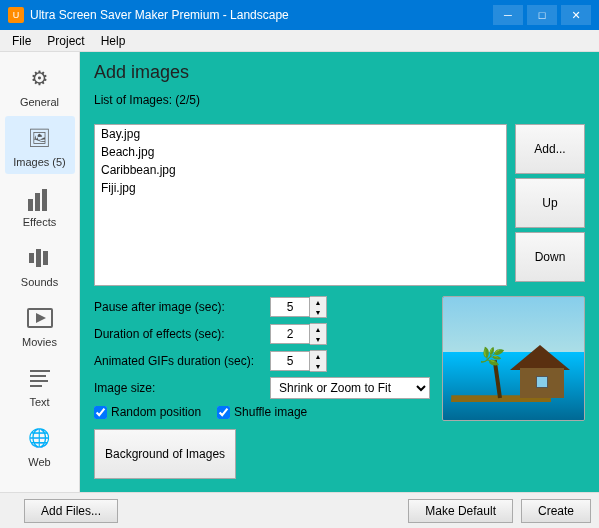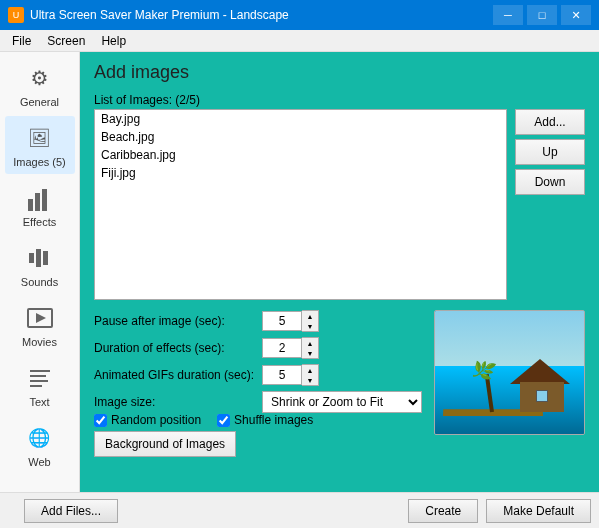--- a/index.html
+++ b/index.html
@@ -83,42 +83,42 @@
       font-size: 20px; color: #555;
     }
     .sidebar-label { font-size: 11px; color: #333; text-align: center; margin-top: 2px; }
     .content {
       flex: 1;
       padding: 10px 14px;
       background: #14b8a6;
       overflow: hidden;
     }
     .content-title { font-size: 18px; font-weight: normal; margin-bottom: 10px; color: #222; }
-    .list-header { font-size: 12px; margin-bottom: 2px; }
+    .list-header { font-size: 12px; margin-bottom: 17px; }
     .images-section { display: flex; gap: 8px; margin-bottom: 10px; }
     .image-list {
       flex: 1;
-      height: 191px;
+      height: 162px;
       border: 1px solid #aaa;
       background: white;
       overflow-y: auto;
     }
     .image-list-item {
       padding: 2px 6px;
       cursor: pointer;
       font-size: 12px;
     }
     .image-list-item.selected { background: #0078d7; color: white; }
     .list-buttons {
       display: flex;
       flex-direction: column;
       gap: 4px;
     }
     .btn {
-      padding: 5px 10px;
+      padding: 17px 10px;
       font-size: 12px;
       border: 1px solid #aaa;
       background: linear-gradient(to bottom, #f8f8f8, #e8e8e8);
       cursor: pointer;
       min-width: 70px;
       text-align: center;
     }
     .btn-add { font-weight: normal; }
     .settings-label { font-size: 12px; white-space: nowrap; }
     .spinner-container {
@@ -155,21 +155,21 @@
       height: 22px;
       border: 1px solid #aaa;
       font-size: 12px;
       padding: 1px 4px;
       background: white;
     }
     .checkboxes-row {
       display: flex;
       gap: 16px;
       align-items: flex-start;
-      margin-bottom: 4px;
+      margin-bottom: 10px;
     }
     .checkbox-label {
       display: flex;
       align-items: center;
       gap: 4px;
       font-size: 12px;
       cursor: pointer;
     }
     .checkbox-label input { margin: 0; }
     .preview-image {
@@ -225,21 +225,21 @@
   </div>
   <div class="title-bar-controls">
     <button class="title-bar-btn">─</button>
     <button class="title-bar-btn">□</button>
     <button class="title-bar-btn close">✕</button>
   </div>
 </div>
 
 <div class="menu-bar">
   <span class="menu-item">File</span>
-  <span class="menu-item">Screen</span>
+  <span class="menu-item">Project</span>
   <span class="menu-item">Help</span>
 </div>
 
 <div class="main-layout">
 
   <div class="sidebar">
     <div class="sidebar-item">
       <div class="sidebar-icon">⚙</div>
       <span class="sidebar-label">General</span>
     </div>
@@ -308,21 +308,21 @@
       </div>
       <div class="list-buttons">
         <button class="btn btn-add">Add...</button>
         <button class="btn">Up</button>
         <button class="btn">Down</button>
       </div>
     </div>
 
     <div style="display:flex; gap:12px; align-items:flex-start;">
       <div>
-        <div style="display:grid; grid-template-columns: auto auto; gap: 5px 8px; align-items:center; ">
+        <div style="display:grid; grid-template-columns: auto auto; gap: 5px 16px; align-items:center; margin-bottom:6px;">
           <span class="settings-label">Pause after image (sec):</span>
           <div class="spinner-container">
             <input class="spinner-input" type="text" value="5" style="">
             <div class="spinner-buttons">
               <button class="spinner-btn">▲</button>
               <button class="spinner-btn">▼</button>
             </div>
           </div>
 
           <span class="settings-label">Duration of effects (sec):</span>
@@ -352,21 +352,21 @@
           </select>
         </div>
 
         <div class="checkboxes-row">
           <label class="checkbox-label">
             <input type="checkbox" checked="" style="">
             <span>Random position</span>
           </label>
           <label class="checkbox-label">
             <input type="checkbox" checked="" style="">
-            <span>Shuffle images</span>
+            <span>Shuffle image</span>
           </label>
         </div>
 
         <div>
           <button class="btn" style="min-width:140px;text-align:right;">Background of Images</button>
         </div>
       </div>
 
       <div class="preview-image" style="margin-left:auto;">
         <div class="preview-sky"></div>
@@ -386,16 +386,16 @@
       </div>
     </div>
   </div>
 </div>
 
 <div class="status-bar">
   <div class="status-btns">
     <button class="status-btn">Add Files...</button>
   </div>
   <div class="status-btns">
+    <button class="status-btn">Make Default</button>
     <button class="status-btn">Create</button>
-    <button class="status-btn">Make Default</button>
   </div>
 </div>
 
 </body></html>

